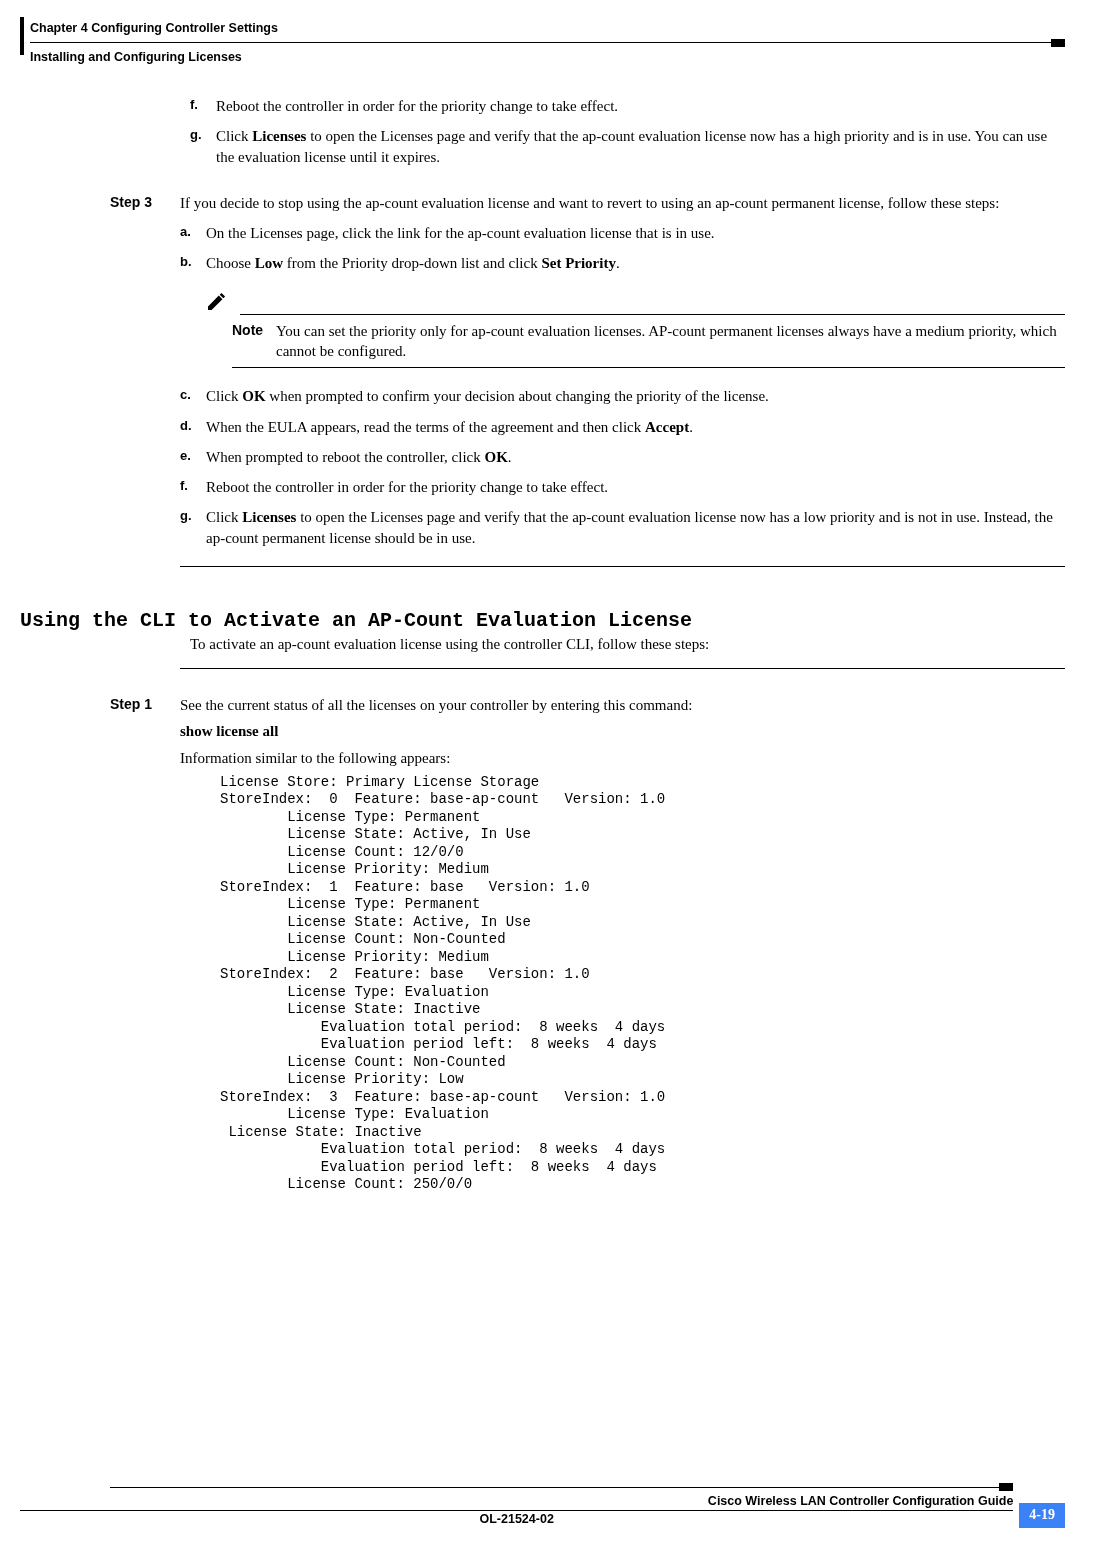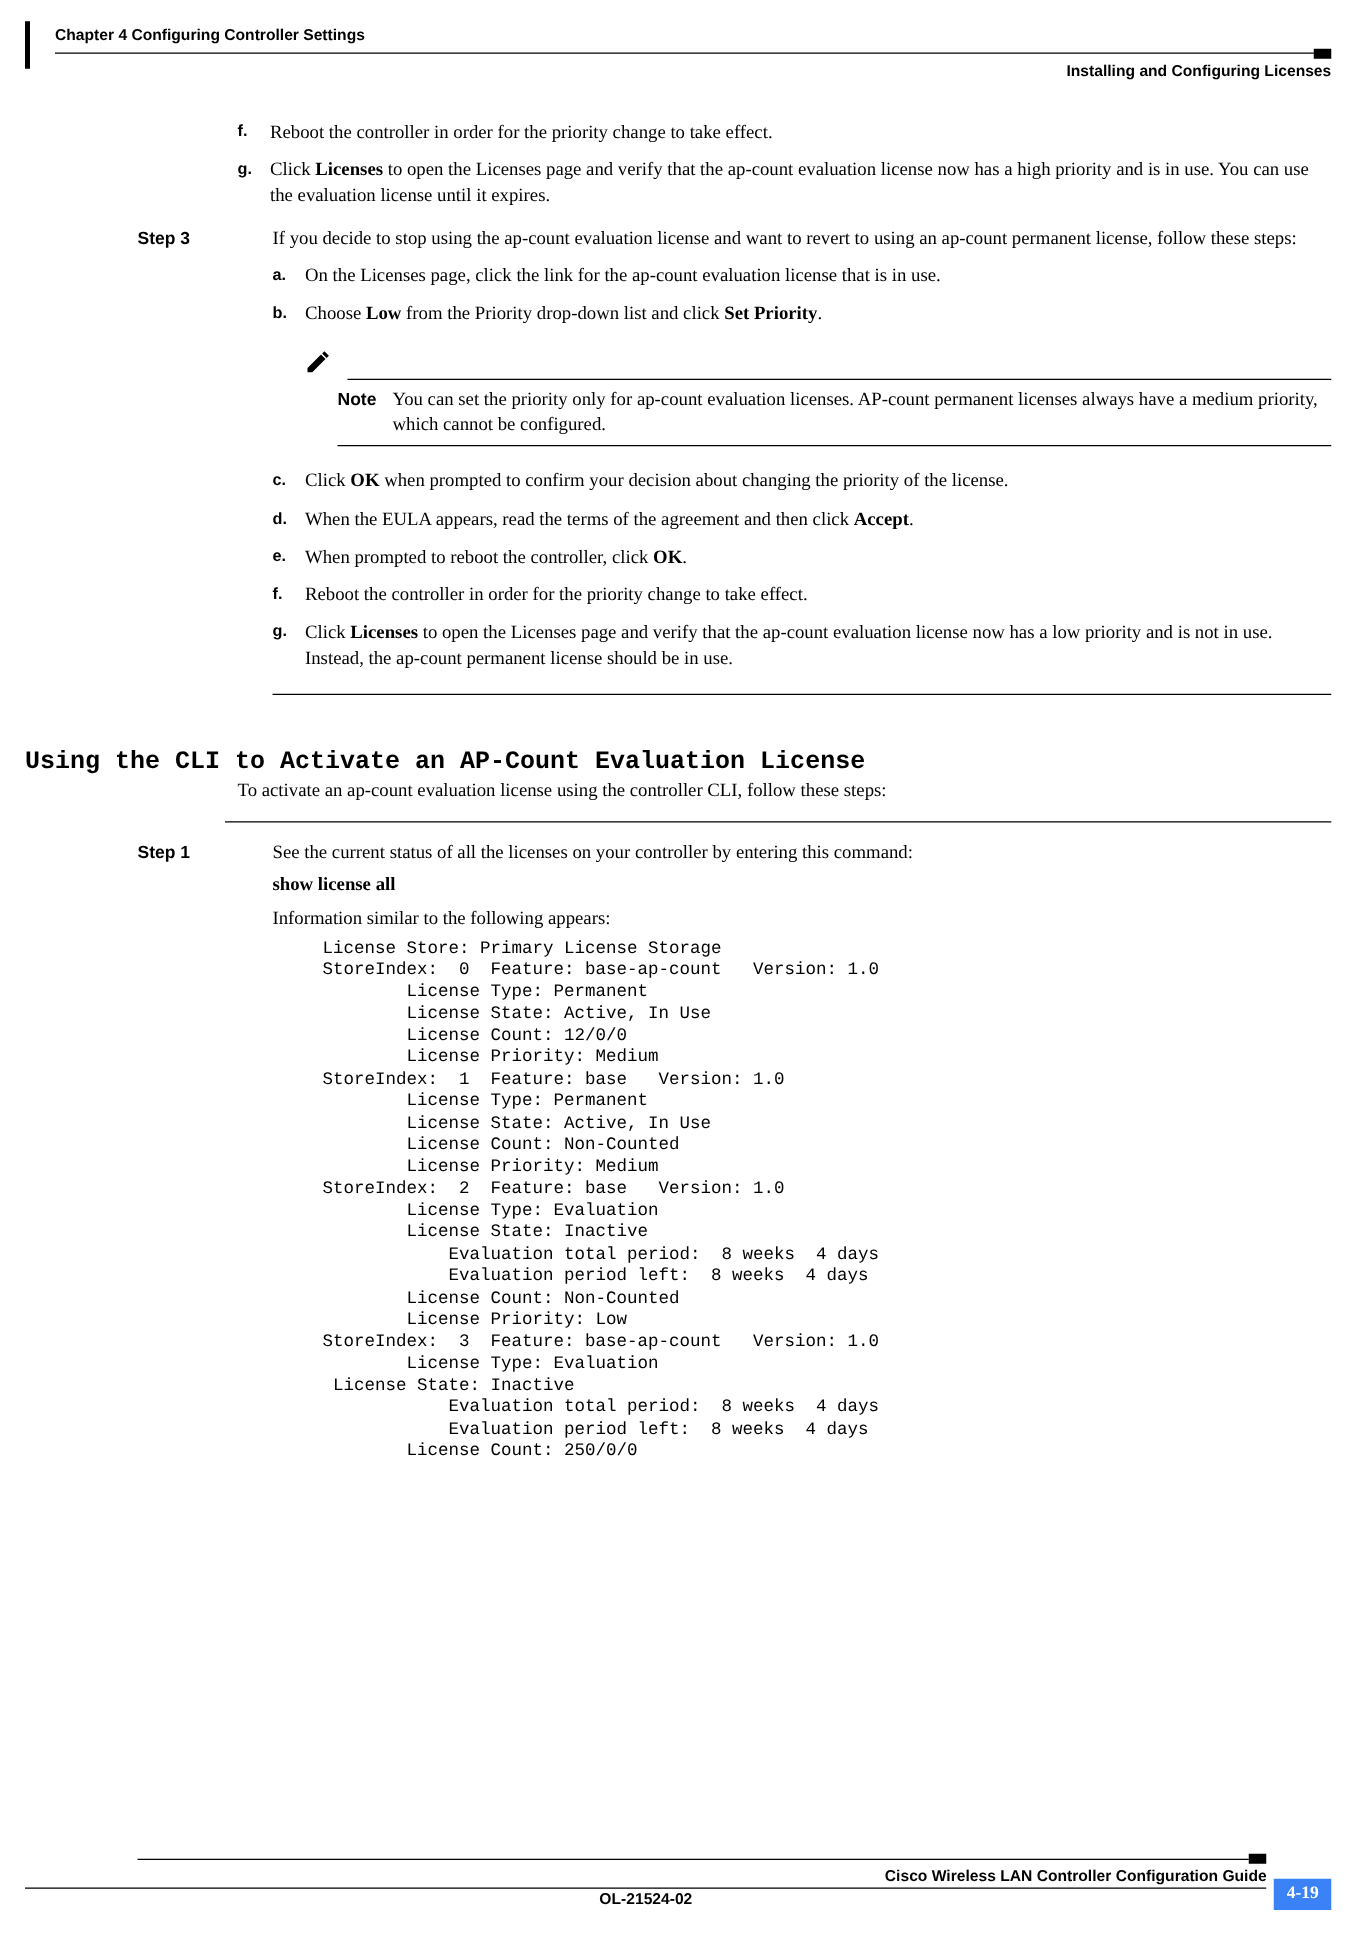--- a/index.html
+++ b/index.html
@@ -25,21 +25,21 @@
   }
   .header-row2 {
     display:flex;
     align-items:center;
     margin-top:2px;
   }
   .header-row2 .line { flex:1; height:1px; background:#000; }
   .header-row2 .box { width:14px; height:8px; background:#000; }
 
   .chapter-title { font-family: Arial, Helvetica, sans-serif; font-weight:bold; font-size:12.5px; }
-  .section-title-right { font-family: Arial, Helvetica, sans-serif; font-weight:bold; font-size:12.5px; text-align:right; margin-top:2px;}
+  .section-title-right { font-family: Arial, Helvetica, sans-serif; font-weight:bold; font-size:12.5px; text-align:left; margin-top:2px;}
 
   .content {
     margin-left: 90px;
     margin-right: 0px;
   }
   .ol-alpha {
     list-style: none;
     padding-left: 80px;
     margin: 40px 0 0 0;
   }
@@ -51,22 +51,21 @@
   .ol-alpha > li .lbl {
     position: absolute;
     left: 0;
     top: 0;
     font-family: Arial, Helvetica, sans-serif;
     font-weight: bold;
     font-size: 13px;
   }
   .step-row {
     display: flex;
-    margin-top: 14px;
-    gap: 38px;
+    margin-top: 26px;
   }
   .step-label {
     width: 70px;
     font-family: Arial, Helvetica, sans-serif;
     font-weight: bold;
     font-size: 14px;
     flex-shrink: 0;
   }
   .step-body { flex: 1; }
   .bold { font-weight: bold; }
@@ -158,21 +157,21 @@
   .header-v { position:absolute; left:0; top:-3px; width:4px; height:38px; background:#000; }
 </style>
 </head>
 <body>
 
 <div class="page">
 
   <div class="header-wrap">
     <div class="header-bar-wrap">
       <div class="header-v"></div>
-      <div style="padding-left:24px;">
+      <div style="padding-left:10px;">
         <div class="chapter-title">Chapter 4      Configuring Controller Settings</div>
         <div class="header-row2" style="margin-top:2px; margin-bottom:2px;">
           <div class="line"></div>
           <div class="box"></div>
         </div>
         <div class="section-title-right">Installing and Configuring Licenses</div>
       </div>
     </div>
   </div>
 

